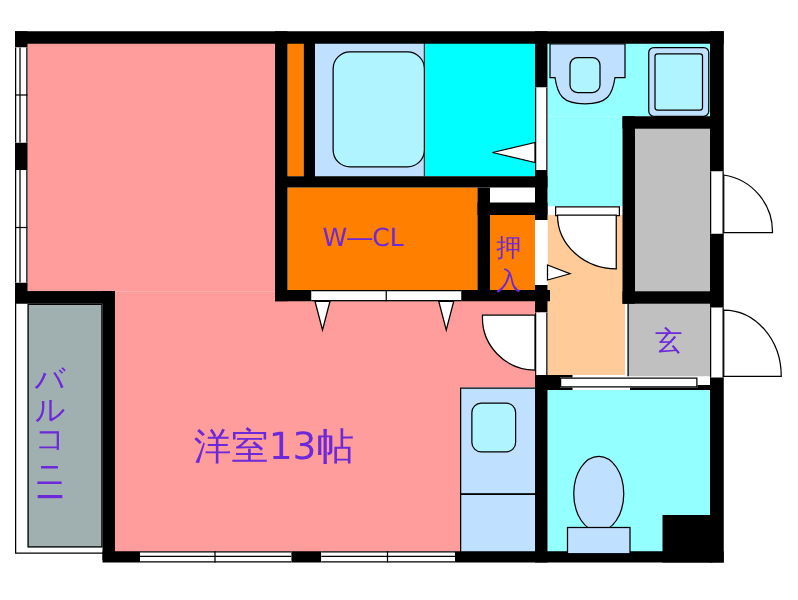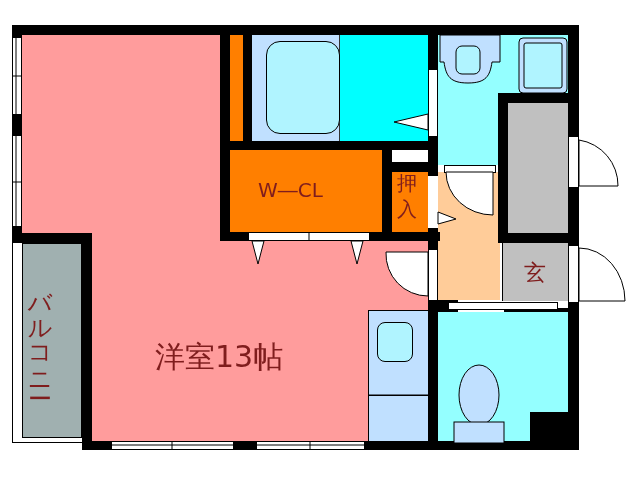--- a/index.html
+++ b/index.html
@@ -1,19 +1,19 @@
 <!DOCTYPE html>
 <html><head>
 <meta charset="utf-8">
 <style>
   html,body{margin:0;padding:0;background:#fff;}
   body{width:638px;height:480px;position:relative;overflow:hidden;font-family:"DejaVu Sans","Liberation Sans",sans-serif;}
   .abs{position:absolute;box-sizing:border-box;}
   .wall{background:#000;}
-  .label{position:absolute;color:#7f1d1d;white-space:nowrap;}
+  .label{position:absolute;color:#6d28d9;white-space:nowrap;}
   svg{position:absolute;left:0;top:0;}
 </style>
 </head>
 <body>
 
 <div class="abs" style="left:20px;top:33px;width:200px;height:200px;background:#FF9C9C;"></div>
 <div class="abs" style="left:90px;top:233px;width:280px;height:210px;background:#FF9C9C;"></div>
 <div class="abs" style="left:220px;top:240px;width:212px;height:70px;background:#FF9C9C;"></div>
 
 <div class="abs" style="left:12px;top:233px;width:80px;height:210px;background:#fff;border:1px solid #000;"></div>
@@ -123,15 +123,15 @@
   <g stroke="#000" stroke-width="1" fill="#C0E0FF">
     <ellipse cx="479" cy="395" rx="20" ry="30"></ellipse>
     <rect x="454" y="422" width="50" height="21"></rect>
   </g>
 
   <line x1="368" y1="395" x2="430" y2="395" stroke="#000"></line>
 </svg>
 
 <div class="label" style="left:155px;top:315px;font-size:30px;margin-top:22px;">洋室13帖</div>
 <div class="label" style="left:258px;top:178px;font-size:20px;">W―CL</div>
-<div class="label" style="left:397px;top:170px;font-size:20px;width:24px;line-height:26px;white-space:normal;word-break:break-all;">押入</div>
+<div class="label" style="left:397px;top:185px;font-size:20px;width:24px;line-height:26px;white-space:normal;word-break:break-all;">押入</div>
 <div class="label" style="left:27px;top:276px;font-size:24px;width:28px;line-height:30px;white-space:normal;word-break:break-all;writing-mode:vertical-rl;">バルコニー</div>
 <div class="label" style="left:524px;top:258px;font-size:22px;">玄</div>
 
 </body></html>

